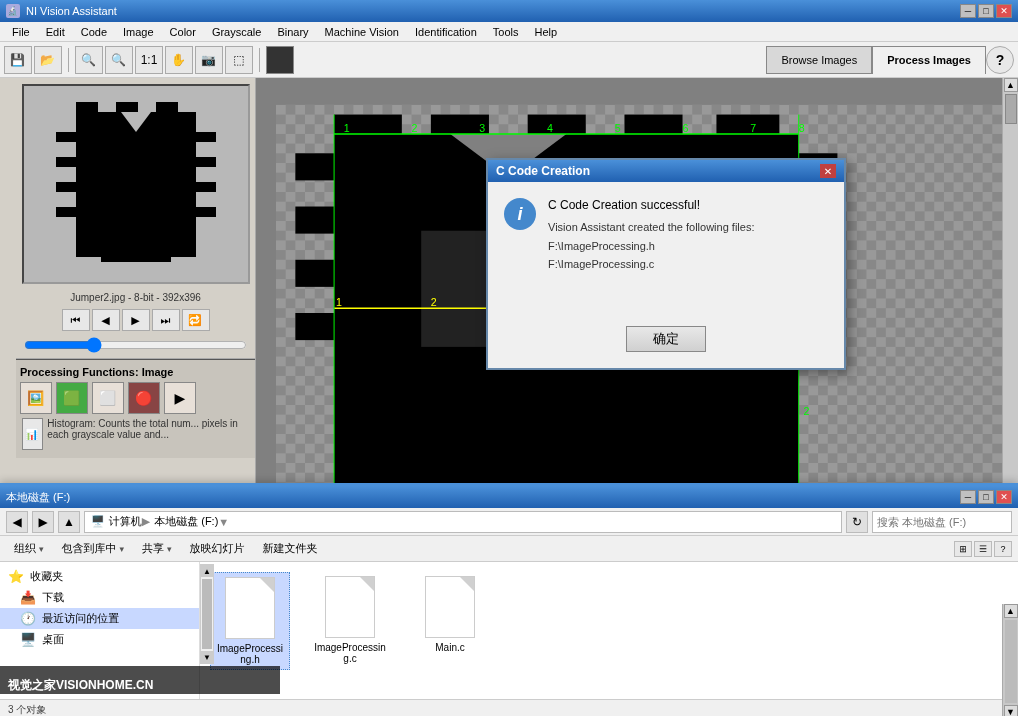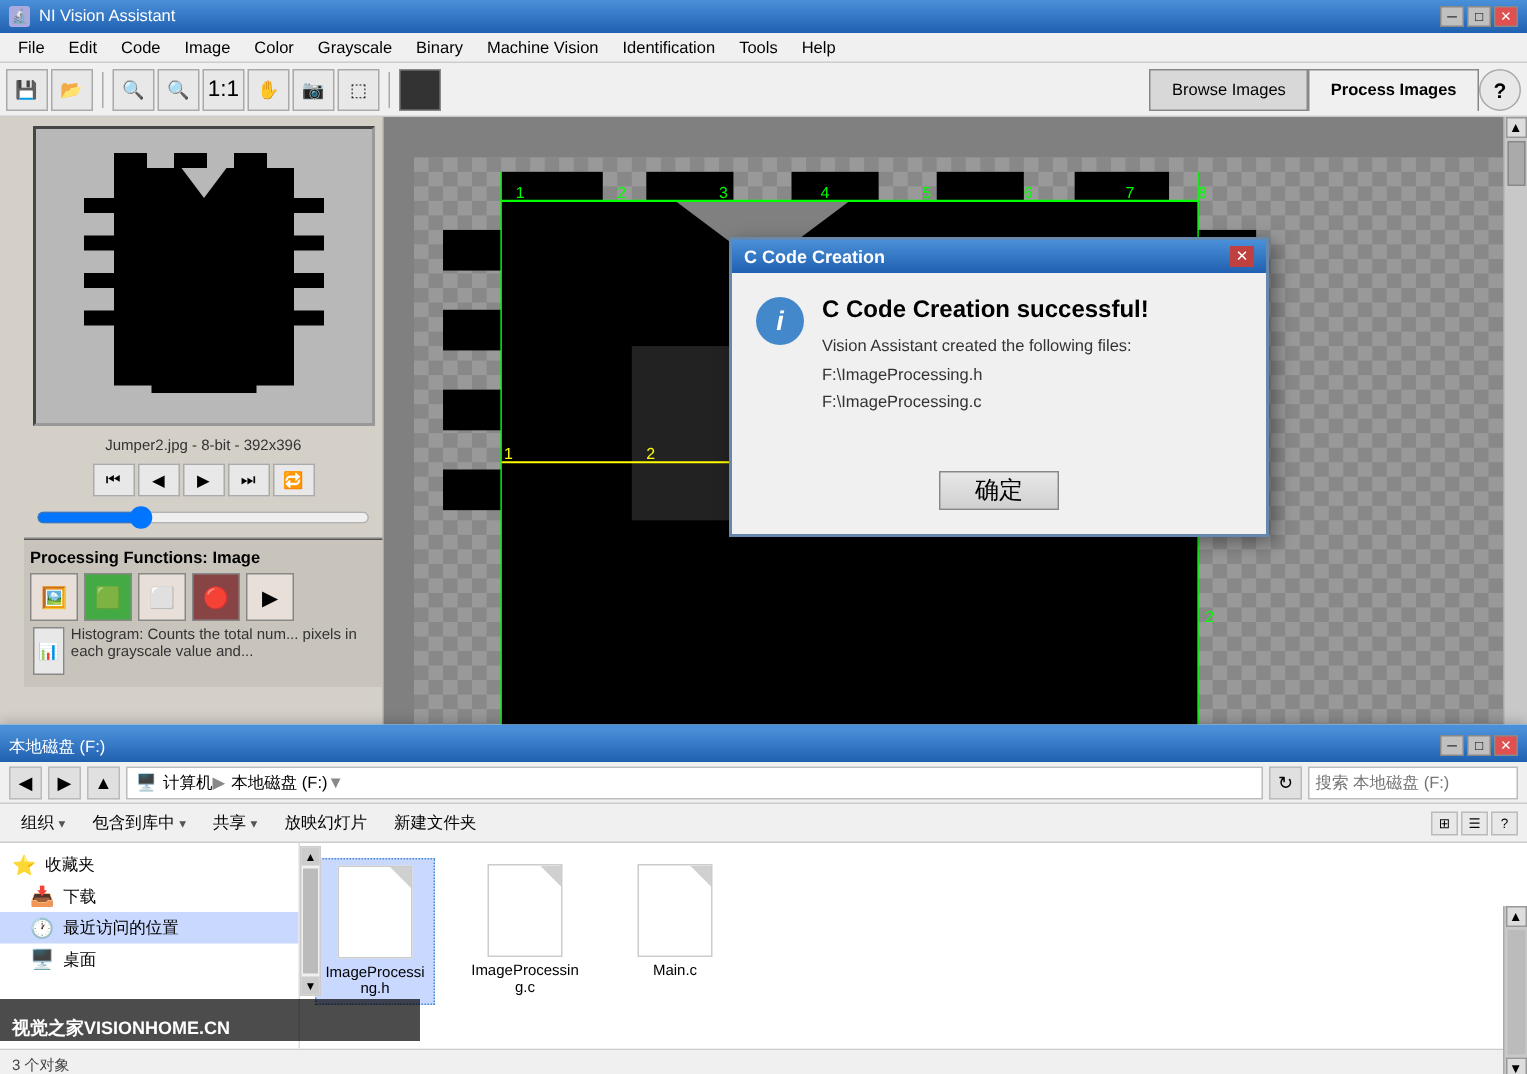--- a/index.html
+++ b/index.html
@@ -223,40 +223,41 @@
     .info-icon {
       width: 32px; height: 32px;
       border-radius: 50%;
       background: #4488cc;
       color: white;
       display: flex; align-items: center; justify-content: center;
       font-size: 18px; font-style: italic; font-weight: bold;
       flex-shrink: 0;
     }
     .dialog-msg {
-      font-size: 16px;
-      font-weight: bold;
+      font-size: 12px;
+      font-weight: normal;
       margin-bottom: 6px;
     }
     .dialog-files {
       font-size: 11px;
       line-height: 1.7;
       color: #333;
     }
     .dialog-footer {
       display: flex;
       justify-content: center;
       padding: 8px 16px 16px;
     }
     .ok-btn {
       width: 80px; height: 26px;
       background: linear-gradient(to bottom, #e8e8e8, #d0d0d0);
       border: 1px solid #888;
       cursor: pointer;
-      font-size: 16px;
+      font-size: 13px;
+      margin-top: 16px;
     }
 
     
     .file-explorer {
       position: absolute;
       bottom: 0; left: 0; right: 0;
       height: 233px;
       background: white;
       border-top: 3px solid #4a90d9;
       box-shadow: 0 -2px 8px rgba(0,0,0,0.2);
@@ -458,21 +459,21 @@
     <span class="menu-item">Tools</span>
     <span class="menu-item">Help</span>
   </div>
 
   <div class="toolbar">
     <div class="tool-btn">💾</div>
     <div class="tool-btn">📂</div>
     <div class="tool-separator"></div>
     <div class="tool-btn">🔍</div>
     <div class="tool-btn">🔍</div>
-    <div class="tool-btn" style="font-size:15px;">1:1</div>
+    <div class="tool-btn" style="font-size:12px;">1:1</div>
     <div class="tool-btn">✋</div>
     <div class="tool-btn">📷</div>
     <div class="tool-btn">⬚</div>
     <div class="tool-separator"></div>
     <div class="toolbar-color-box"></div>
     <div class="toolbar-spacer"></div>
     <div class="tab-buttons">
       <div class="tab-btn">Browse Images</div>
       <div class="tab-btn active">Process Images</div>
       <div class="tool-btn" style="border-radius:50%; font-size:14px; font-weight:bold;">?</div>

